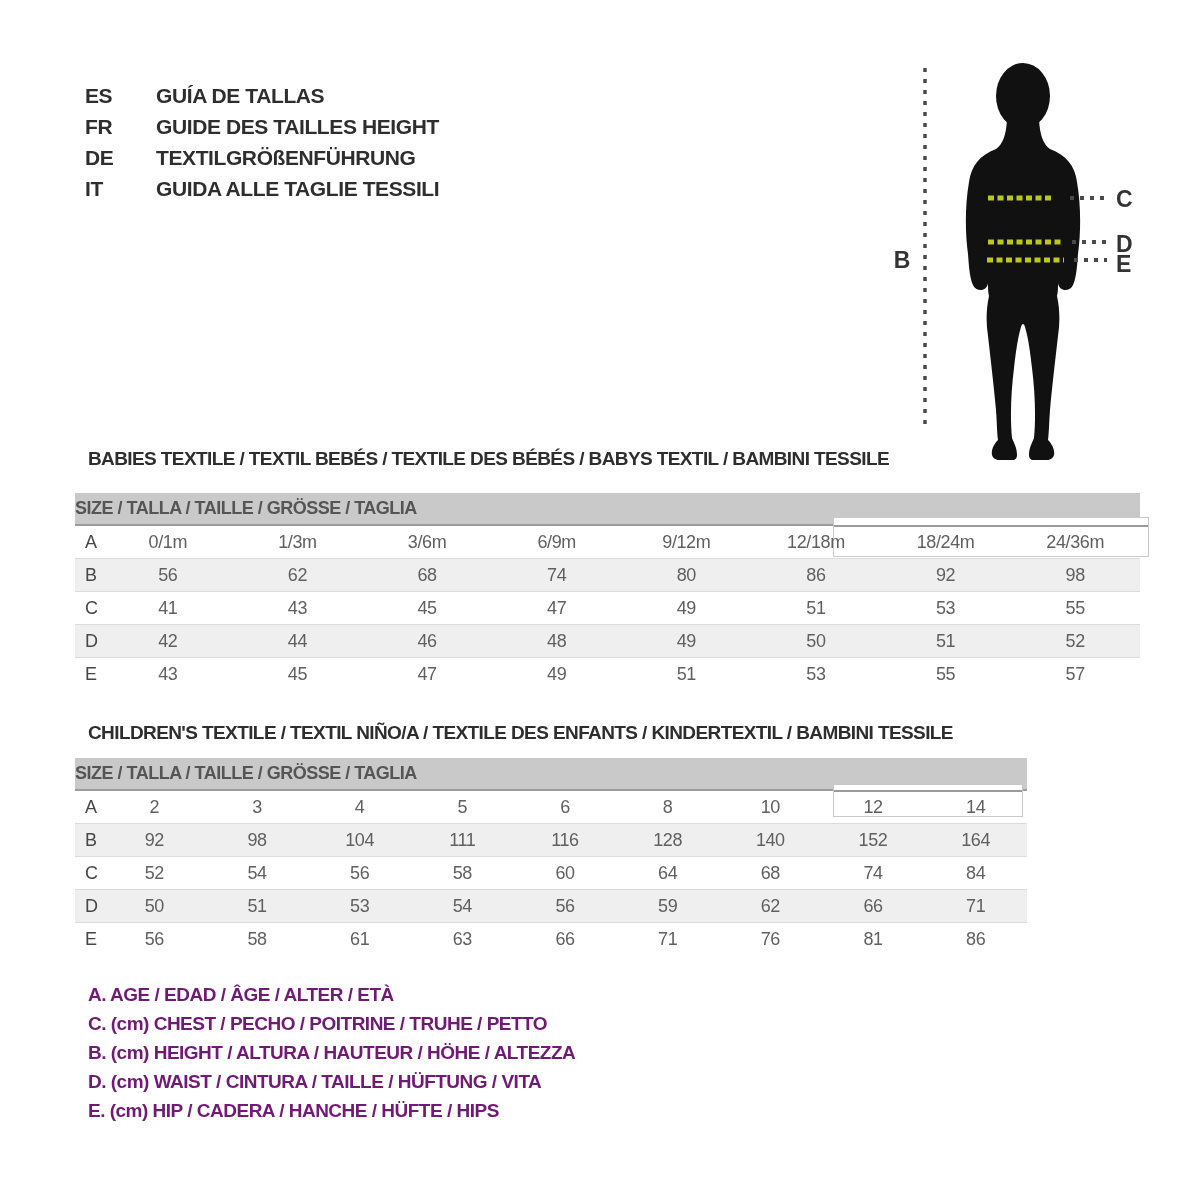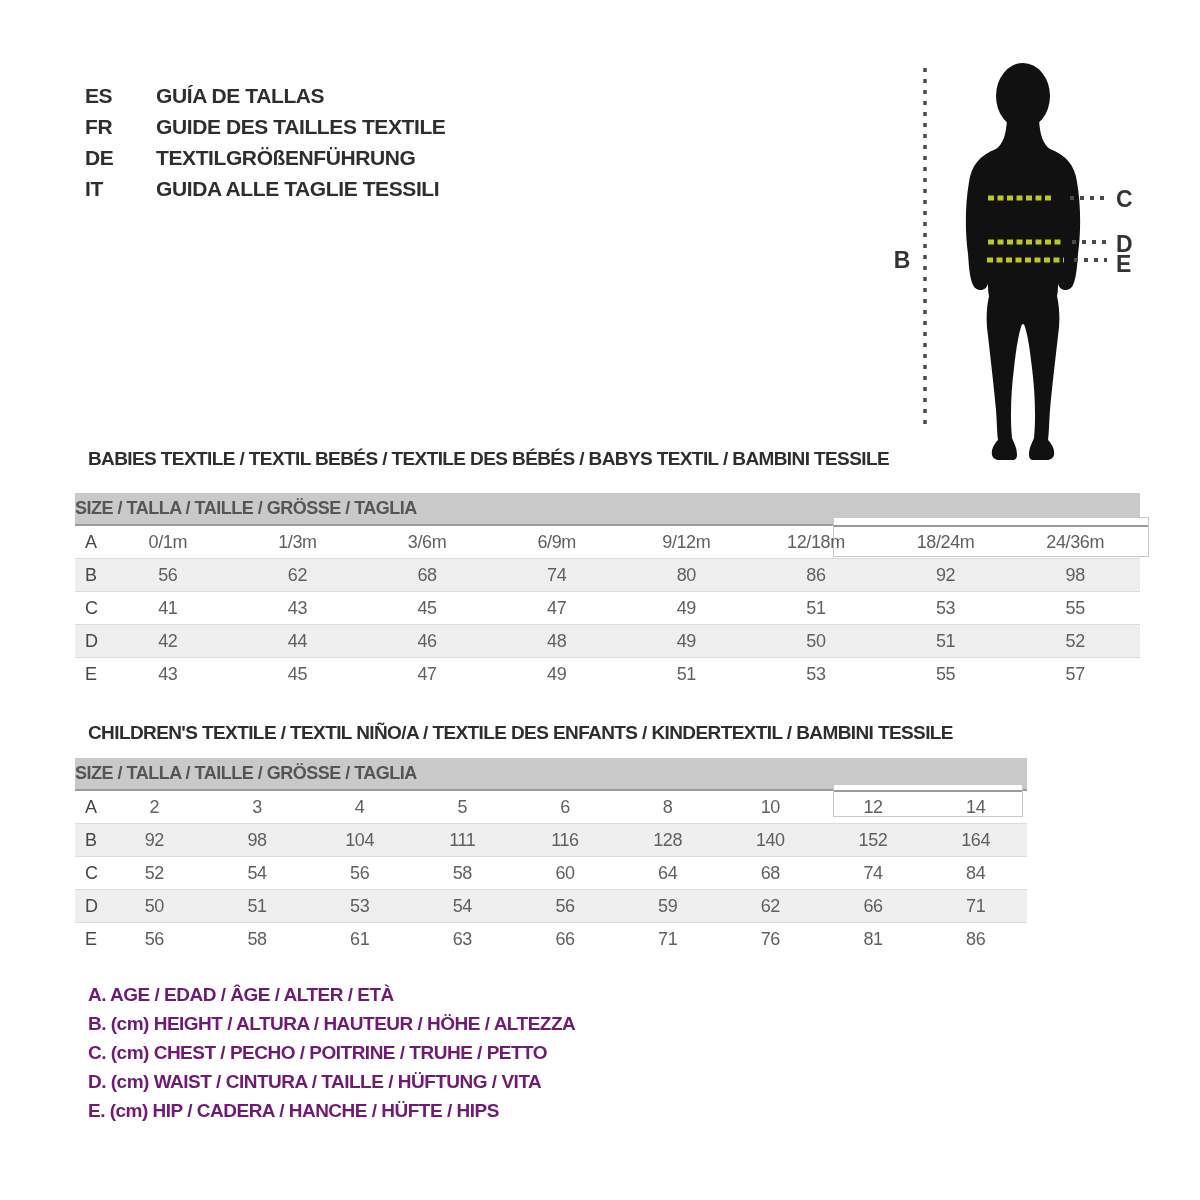--- a/index.html
+++ b/index.html
@@ -50,21 +50,21 @@
 </head>
 <body>
 
 <div class="page">
 
   <div class="langs">
     <div class="lang-row">
       <span class="lang-code">ES</span><span class="lang-label">GUÍA DE TALLAS</span>
     </div>
     <div class="lang-row">
-      <span class="lang-code">FR</span><span class="lang-label">GUIDE DES TAILLES TEXTILE</span>
+      <span class="lang-code">FR</span><span class="lang-label">GUIDE DES TAILLES HEIGHT</span>
     </div>
     <div class="lang-row">
       <span class="lang-code">DE</span><span class="lang-label">TEXTILGRÖßENFÜHRUNG</span>
     </div>
     <div class="lang-row">
       <span class="lang-code">IT</span><span class="lang-label">GUIDA ALLE TAGLIE TESSILI</span>
     </div>
   </div>
 
   <svg class="figure-svg" viewBox="0 0 340 420" xmlns="http://www.w3.org/2000/svg">
@@ -248,19 +248,19 @@
         <span class="cell">66</span>
         <span class="cell">71</span>
         <span class="cell">76</span>
         <span class="cell">81</span>
         <span class="cell">86</span>
       </div>
     </section>
 
   <div class="legend">
     <div class="legend-line">A. AGE / EDAD / ÂGE / ALTER / ETÀ</div>
+    <div class="legend-line">C. (cm) CHEST / PECHO / POITRINE / TRUHE / PETTO</div>
     <div class="legend-line">B. (cm) HEIGHT / ALTURA / HAUTEUR / HÖHE / ALTEZZA</div>
-    <div class="legend-line">C. (cm) CHEST / PECHO / POITRINE / TRUHE / PETTO</div>
     <div class="legend-line">D. (cm) WAIST / CINTURA / TAILLE / HÜFTUNG / VITA</div>
     <div class="legend-line">E. (cm) HIP / CADERA / HANCHE / HÜFTE / HIPS</div>
   </div>
 
 </div>
 
 </body></html>

